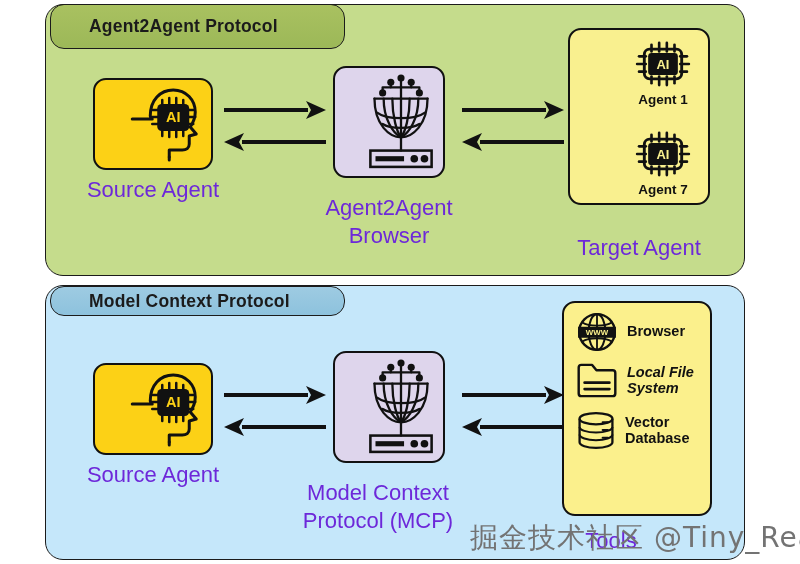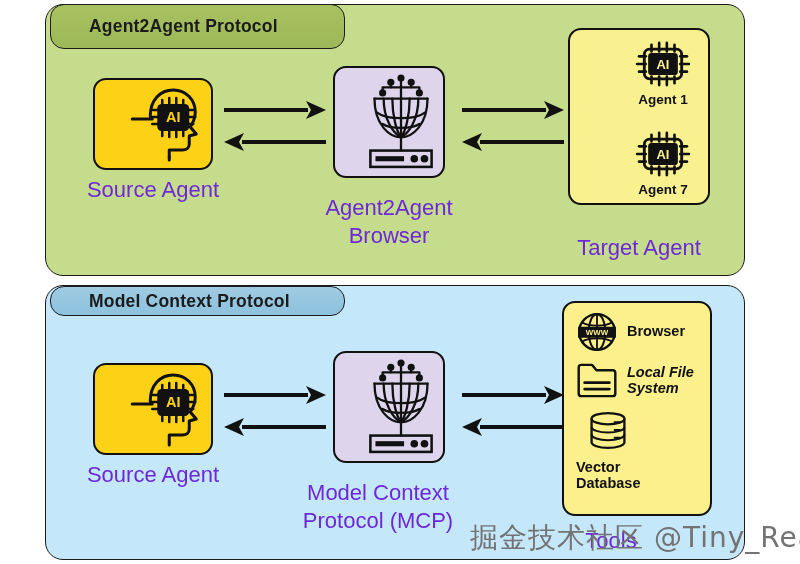--- a/index.html
+++ b/index.html
@@ -360,21 +360,21 @@
   </div>
 
   <div class="tool-row" style="top:58px;font-style:italic;">
     <svg viewBox="0 0 78 72" width="42" height="39">
       <use href="#def-folder"></use>
     </svg>
     <div class="tlbl">Local File
 System</div>
   </div>
 
-  <div class="tool-row" style="top:108px;flex-direction:column;">
+  <div class="tool-row" style="top:108px;">
     <svg viewBox="0 0 78 78" width="40" height="40">
       <use href="#def-database"></use>
     </svg>
     <div class="tlbl">Vector
 Database</div>
   </div>
 
 </div>
 <div class="caption" style="left:536px; top:527px; width:150px;">Tools</div>
 

